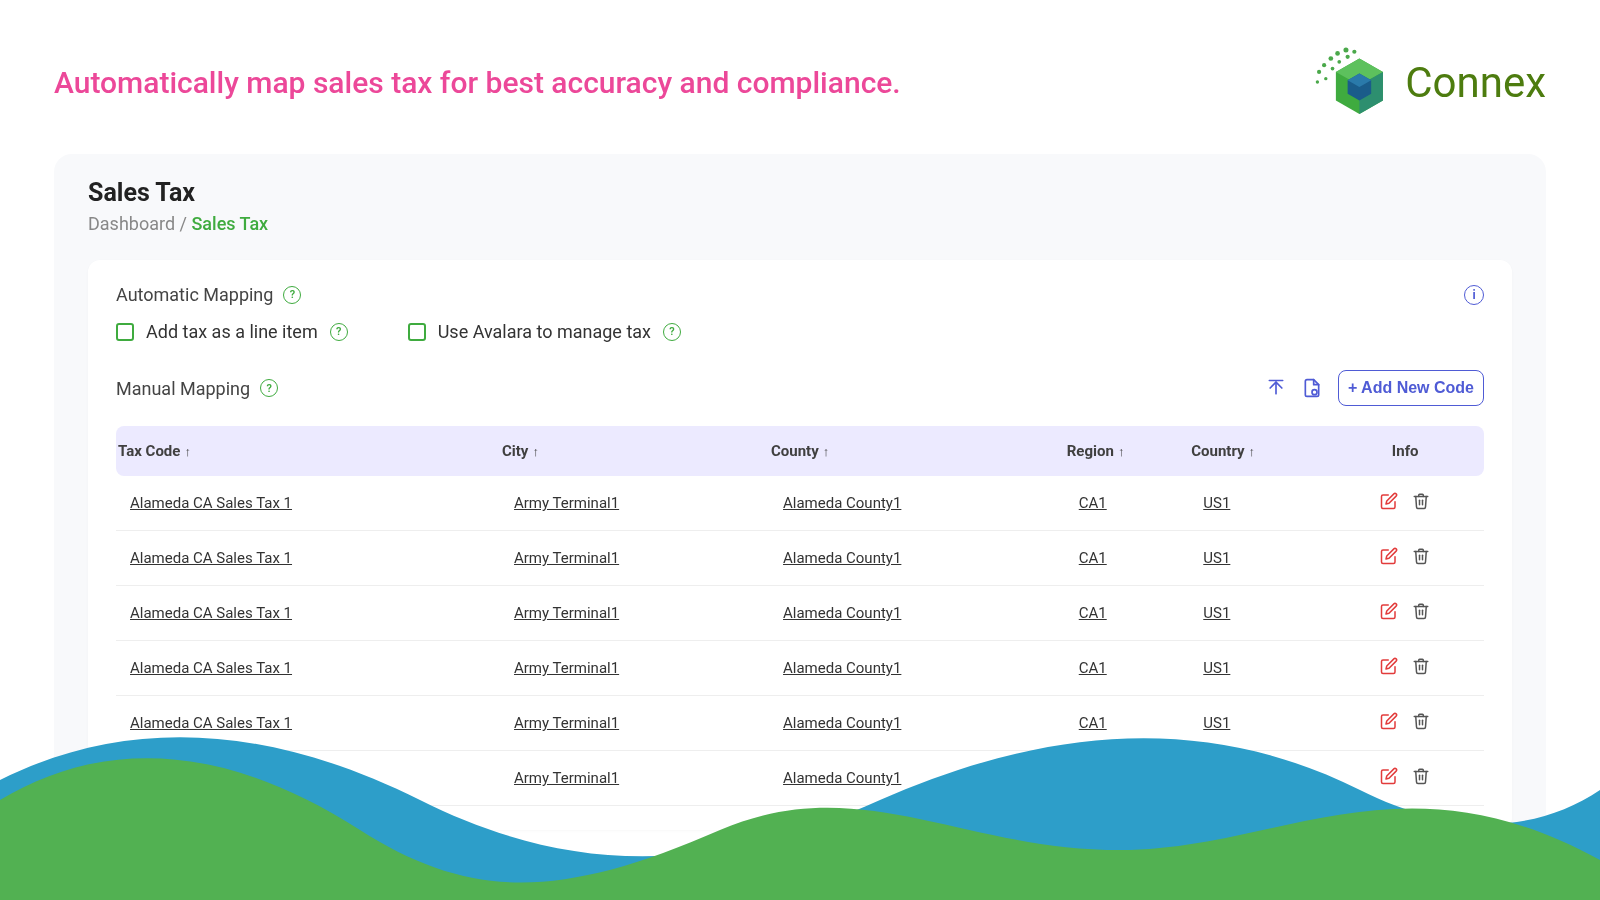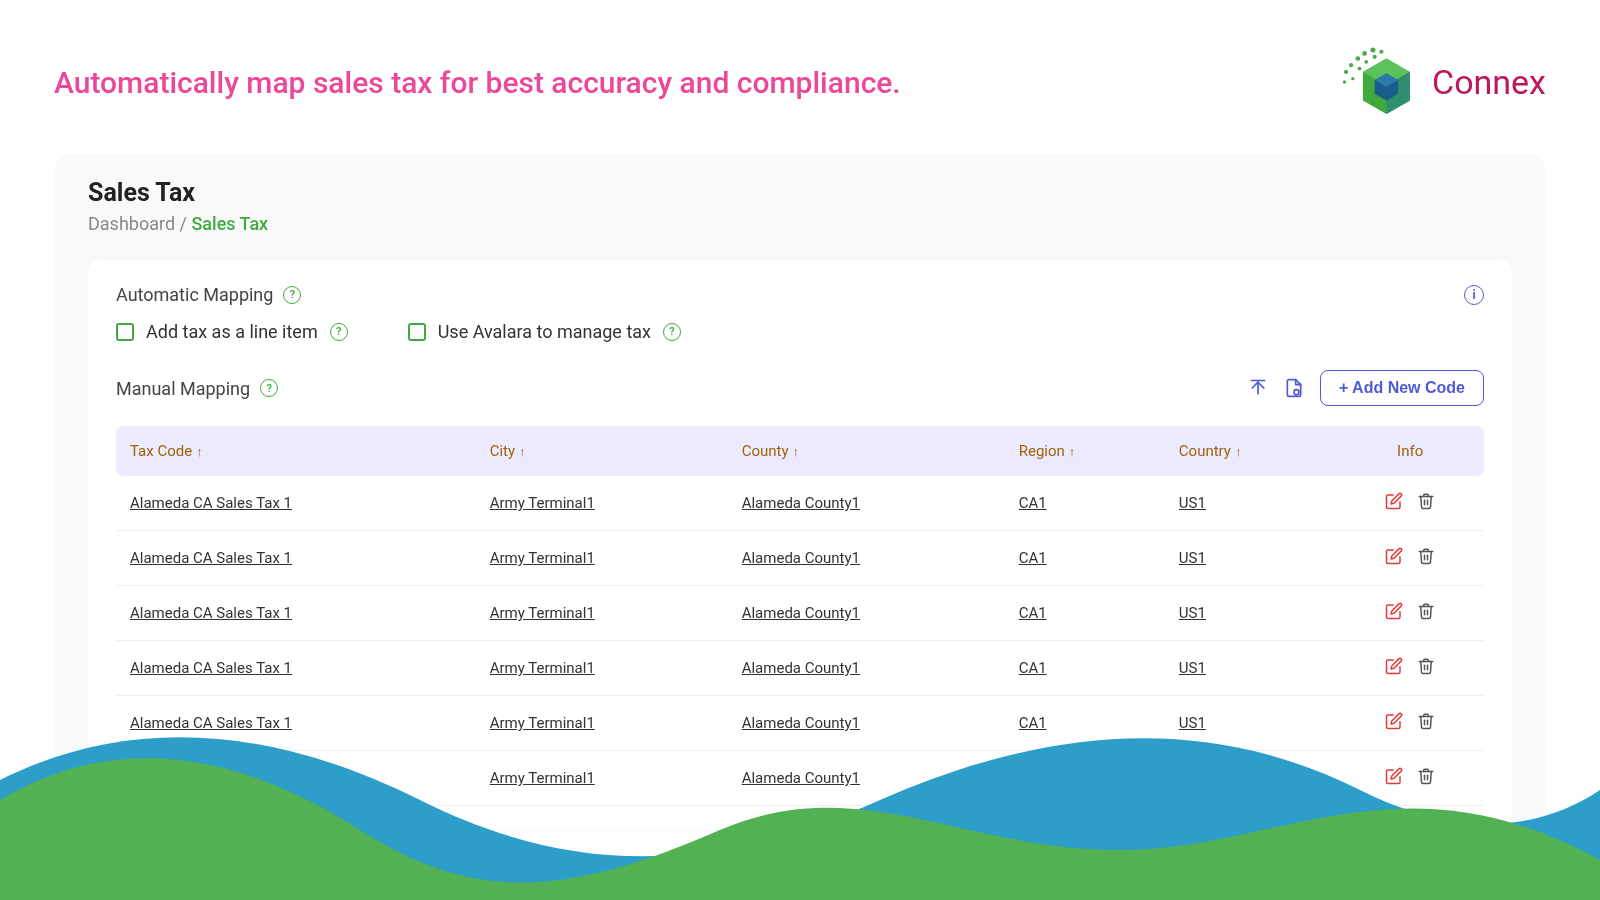--- a/index.html
+++ b/index.html
@@ -1,40 +1,40 @@
 <!DOCTYPE html>
 <html><head>
 <meta charset="utf-8">
 <style>
   * { box-sizing: border-box; margin: 0; padding: 0; }
   html, body { width: 1600px; height: 900px; font-family: -apple-system, BlinkMacSystemFont, "Segoe UI", Roboto, "Helvetica Neue", Arial, sans-serif; background: #fff; overflow: hidden; position: relative; }
   .wrap { padding: 40px 54px 0 54px; }
   .top-row { display: flex; justify-content: space-between; align-items: center; margin-bottom: 30px; }
   .tagline { color: #ec4899; font-size: 30px; font-weight: 500; }
   .brand { display: flex; align-items: center; gap: 12px; }
-  .brand-name { font-size: 34px; font-weight: 400; color: #be185d; }
+  .brand-name { font-size: 42px; font-weight: 400; color: #4d7c0f; }
   .panel { background: #f8f9fb; border-radius: 18px; padding: 24px 34px 0 34px; }
   .page-title { font-size: 25px; font-weight: 700; color: #222; margin-bottom: 6px; }
   .breadcrumb { font-size: 18px; color: #888; margin-bottom: 26px; }
   .breadcrumb .active { color: #3fab3f; font-weight: 500; }
   .card { background: #fff; border-radius: 12px; padding: 24px 28px; box-shadow: 0 1px 3px rgba(0,0,0,0.03); }
   .section-row { display: flex; align-items: center; justify-content: space-between; margin-bottom: 14px; }
   .section-label { display: flex; align-items: center; gap: 10px; font-size: 18px; color: #444; }
   .help-circle { width: 18px; height: 18px; border: 1.8px solid #3fab3f; border-radius: 50%; display: inline-flex; align-items: center; justify-content: center; color: #3fab3f; font-size: 11px; font-weight: 600; }
   .info-circle { width: 20px; height: 20px; border: 1.8px solid #4f5bd5; border-radius: 50%; display: inline-flex; align-items: center; justify-content: center; color: #4f5bd5; font-size: 12px; font-weight: 700; }
   .checks { display: flex; gap: 60px; margin: 16px 0 28px 0; }
   .check-item { display: flex; align-items: center; gap: 12px; font-size: 18px; color: #333; }
   .checkbox { width: 18px; height: 18px; border: 2px solid #3fab3f; border-radius: 3px; display: inline-block; }
   .manual-row { display: flex; align-items: center; justify-content: space-between; margin-bottom: 20px; }
   .manual-actions { display: flex; align-items: center; gap: 16px; }
   .icon-btn { color: #4f5bd5; display: inline-flex; align-items: center; justify-content: center; cursor: pointer; }
-  .add-btn { border: 1.5px solid #4f5bd5; color: #4f5bd5; background: #fff; border-radius: 8px; padding: 8px 18px; font-size: 16px; font-weight: 600; display: inline-flex; align-items: center; gap: 4px; cursor: pointer; }
+  .add-btn { border: 1.5px solid #4f5bd5; color: #4f5bd5; background: #fff; border-radius: 8px; padding: 8px 9px; font-size: 16px; font-weight: 600; display: inline-flex; align-items: center; gap: 4px; cursor: pointer; }
   table { width: 100%; border-collapse: collapse; }
   thead tr { background: #eceaff; }
-  thead th { text-align: left; padding: 16px 14px; color: #a16207; font-size: 15px; font-weight: 400; border-radius: 0; }
+  thead th { text-align: left; padding: 16px 2px; color: #404040; font-size: 15px; font-weight: 700; border-radius: 0; }
   thead th:first-child { border-top-left-radius: 8px; border-bottom-left-radius: 8px; }
   thead th:last-child { border-top-right-radius: 8px; border-bottom-right-radius: 8px; text-align: center; }
   .sort-arrow { margin-left: 4px; font-size: 13px; }
   tbody td { padding: 16px 14px; border-bottom: 1px solid #eee; font-size: 15px; color: #333; text-decoration: underline; }
   tbody td:last-child { text-align: center; }
   .row-actions { display: inline-flex; gap: 14px; align-items: center; justify-content: center; }
   .edit-ic { color: #e23b3b; cursor: pointer; }
   .del-ic { color: #555; cursor: pointer; }
   
   .waves { position: absolute; bottom: 0; left: 0; width: 1600px; height: 300px; pointer-events: none; }

